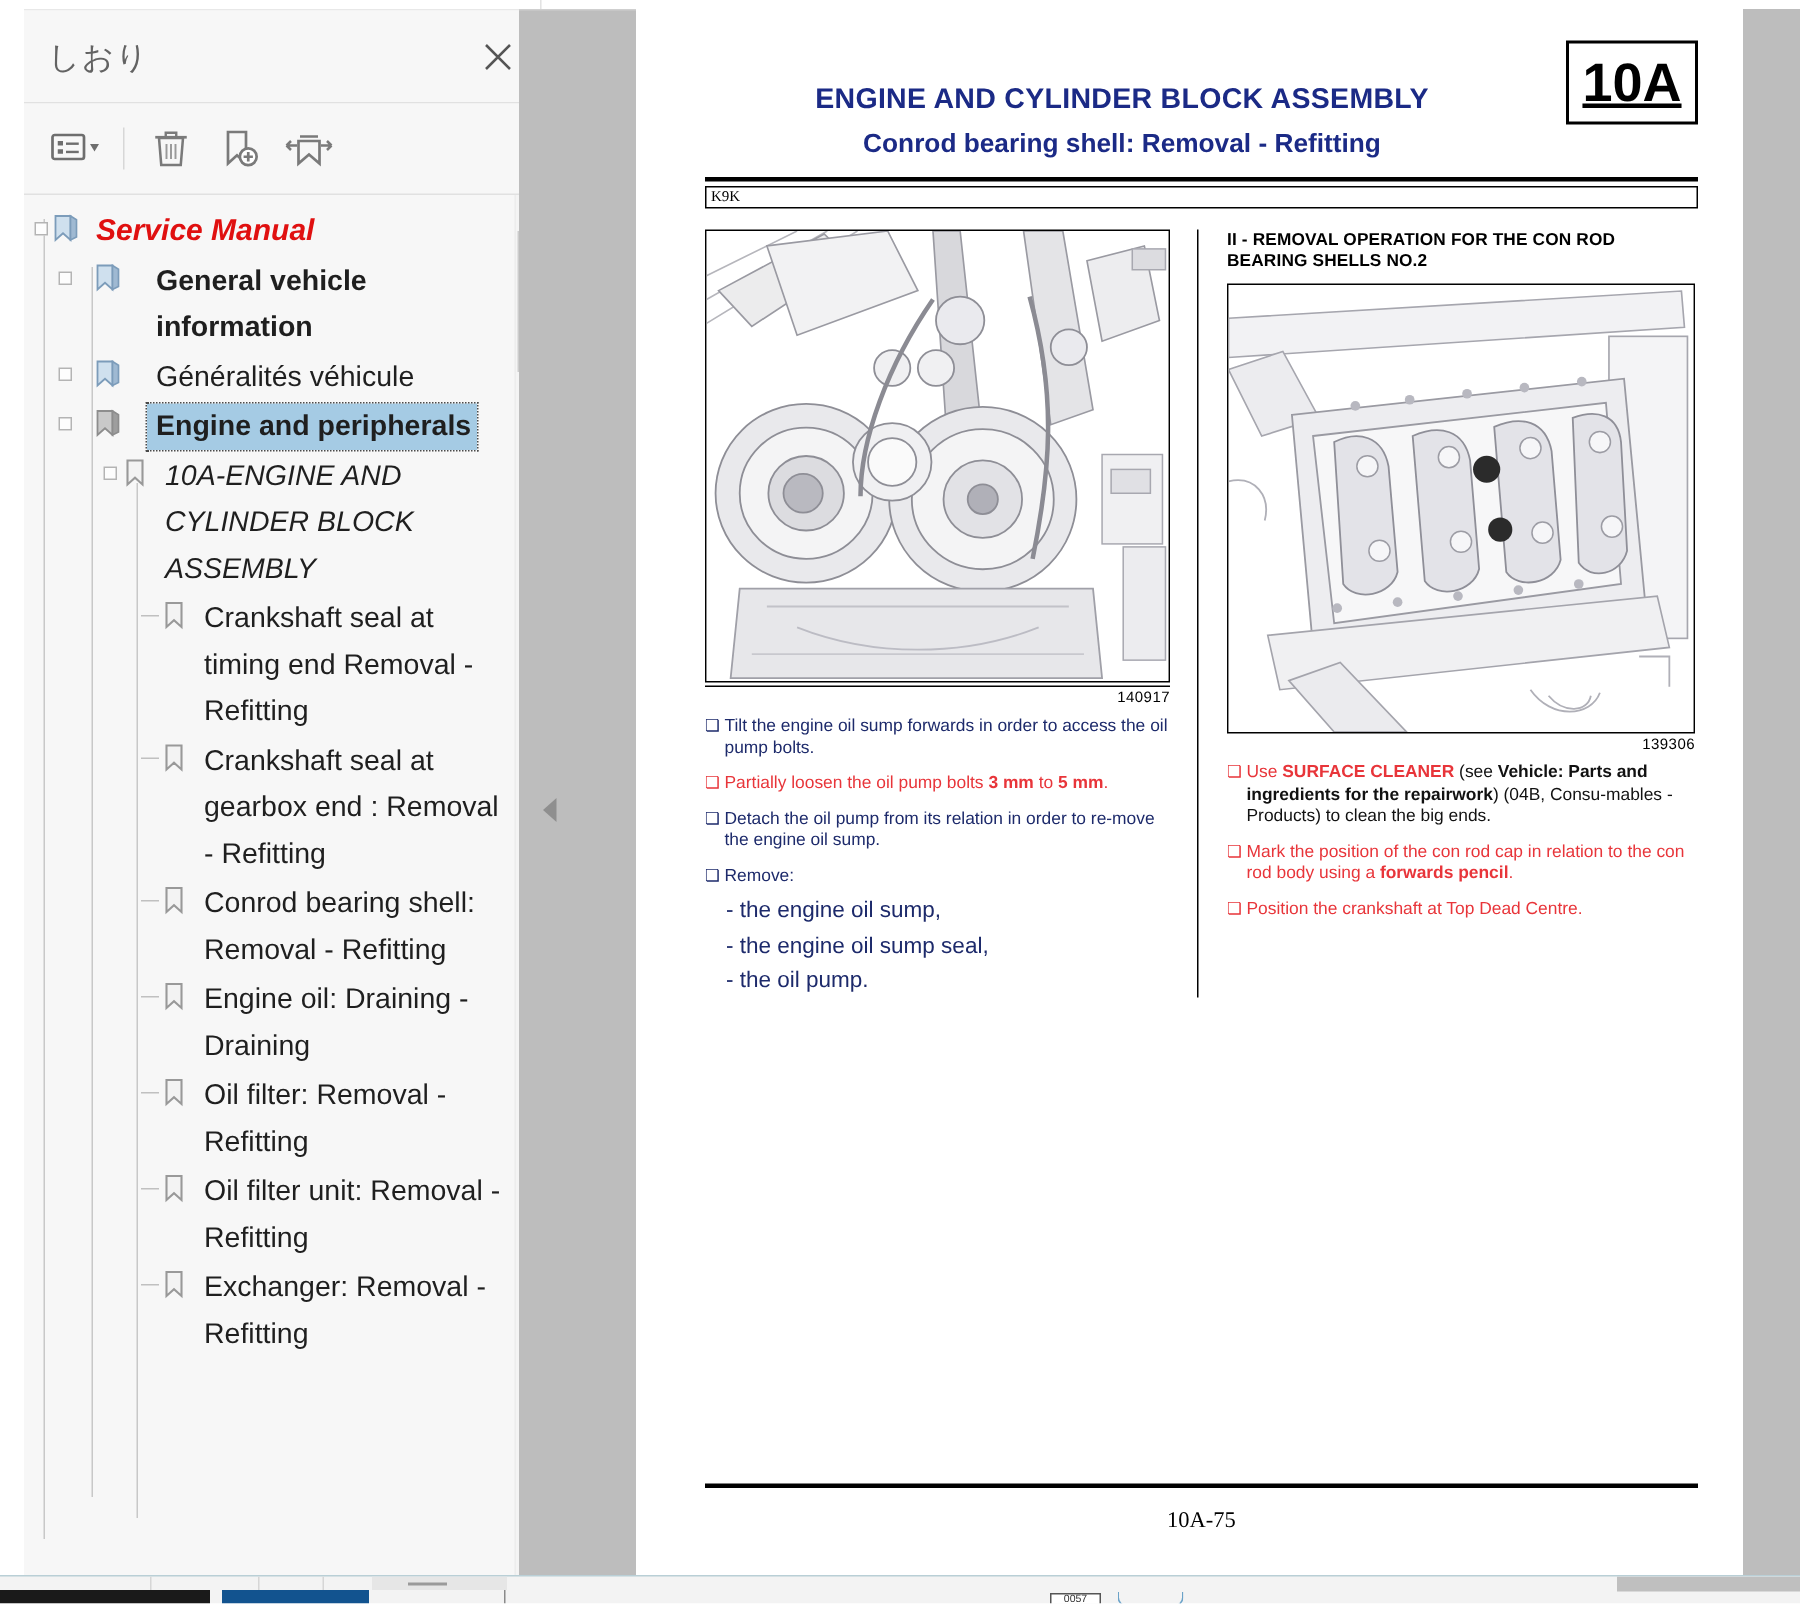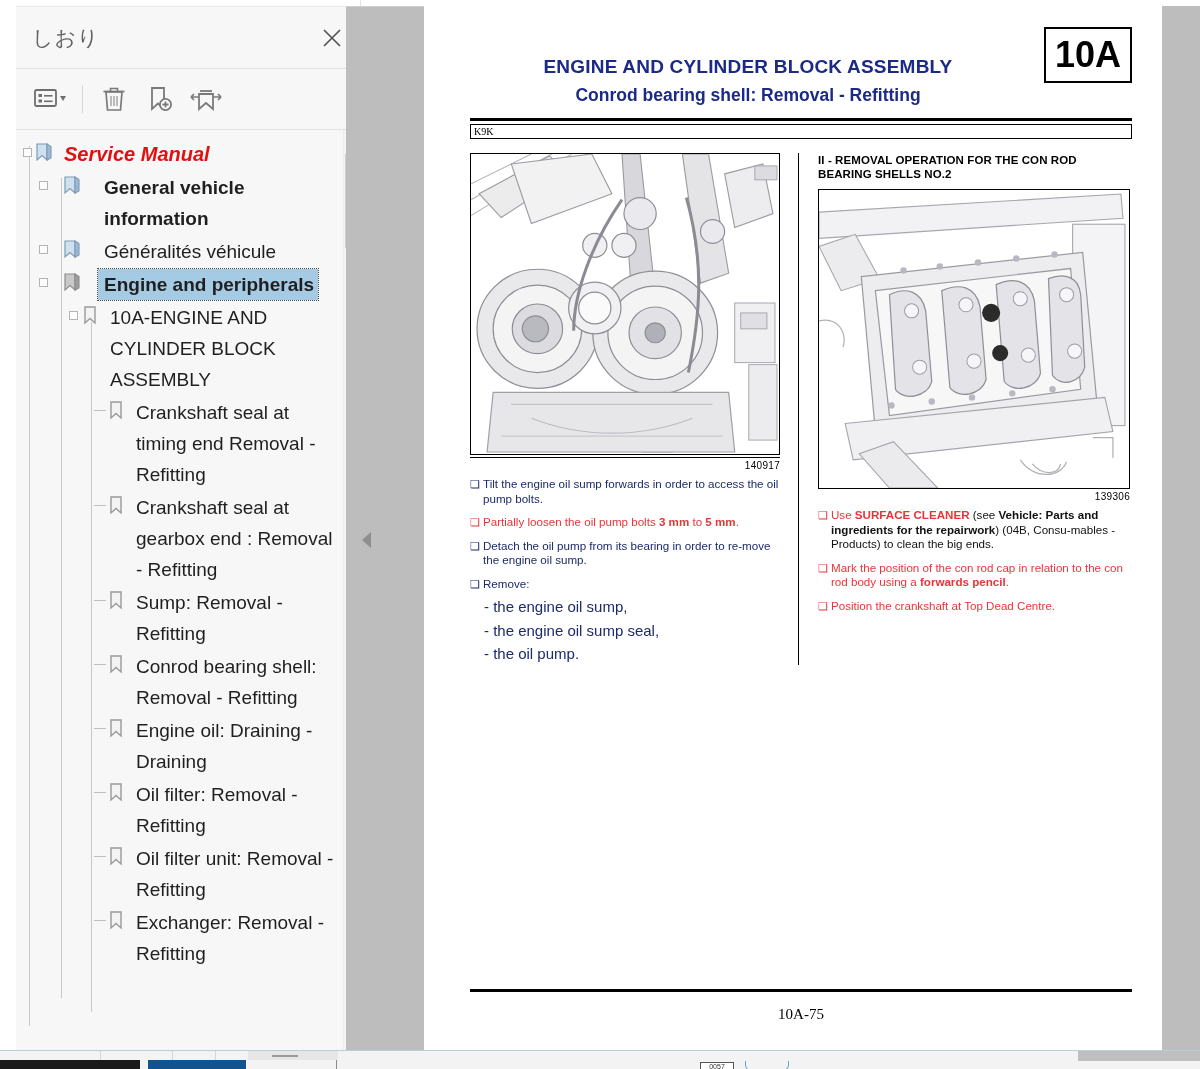--- a/index.html
+++ b/index.html
@@ -105,21 +105,21 @@
   .bm-ico svg { display: block; }
   .node-label {
     font-size: 19px;
     line-height: 31px;
     color: #1f1f1f;
     padding: 0 4px 0 6px;
     font-family: "Liberation Sans", sans-serif;
   }
   .lvl0 { padding-left: 6px; }
   .lvl1 { padding-left: 22px; gap: 12px; }
-  .lvl2 { padding-left: 52px; }
+  .lvl2 { padding-left: 52px; font-style: italic; }
   .lvl3 { padding-left: 78px; }
 
   .is-root .node-label {
     color: #e01010; font-weight: bold; font-style: italic; font-size: 20px;
   }
   .is-bold .node-label { font-weight: bold; }
   .is-selected .node-label {
     background: #a5cbe4;
     outline: 1px dotted #4a4a4a;
   }
@@ -206,20 +206,21 @@
     color: #1b2a86; font-weight: bold; font-size: 17.5px;
     line-height: 24px; margin-top: 4px;
   }
   .chapbox {
     width: 88px; height: 56px;
     border: 2px solid #000;
     display: flex; align-items: center; justify-content: center;
     font-size: 36px; font-weight: bold; color: #000;
     margin-left: 18px; margin-top: 2px;
     font-family: "Liberation Sans", sans-serif;
+    text-decoration: underline;
   }
   .rule-thick {
     height: 3px; background: #000; margin-top: 11px;
   }
   .engine-code {
     margin-top: 3px;
     border: 1px solid #000;
     height: 15px;
     display: flex; align-items: center;
     padding-left: 3px;
@@ -445,29 +446,20 @@
             <div class="node-label">Crankshaft seal at timing end Removal - Refitting</div>
           </div>
           <div class="node lvl3">
             <div class="dash"></div>
             <div class="bm-ico">
               <svg width="22" height="22" viewBox="0 0 22 22">
                 <path d="M5 3 L15 3 L15 19 L10 14.5 L5 19 Z" fill="#f3f3f3" stroke="#999" stroke-width="1.4"></path>
               </svg>
             </div>
             <div class="node-label">Crankshaft seal at gearbox end : Removal - Refitting</div>
-          </div>
-          <div class="node lvl3">
-            <div class="dash"></div>
-            <div class="bm-ico">
-              <svg width="22" height="22" viewBox="0 0 22 22">
-                <path d="M5 3 L15 3 L15 19 L10 14.5 L5 19 Z" fill="#f3f3f3" stroke="#999" stroke-width="1.4"></path>
-              </svg>
-            </div>
-            <div class="node-label">Sump: Removal - Refitting</div>
           </div>
           <div class="node lvl3">
             <div class="dash"></div>
             <div class="bm-ico">
               <svg width="22" height="22" viewBox="0 0 22 22">
                 <path d="M5 3 L15 3 L15 19 L10 14.5 L5 19 Z" fill="#f3f3f3" stroke="#999" stroke-width="1.4"></path>
               </svg>
             </div>
             <div class="node-label">Conrod bearing shell: Removal - Refitting</div>
           </div>
@@ -604,21 +596,21 @@
               <div class="bullet">
                 <span class="bmark navy">❏</span>
                 <span class="btext"><span class="navy">Tilt the engine oil sump forwards in order to access the oil pump bolts.</span></span>
               </div>
               <div class="bullet">
                 <span class="bmark red">❏</span>
                 <span class="btext"><span class="red">Partially loosen the oil pump bolts </span><span class="red b">3 mm</span><span class="red"> to </span><span class="red b">5 mm</span><span class="red">.</span></span>
               </div>
               <div class="bullet">
                 <span class="bmark navy">❏</span>
-                <span class="btext"><span class="navy">Detach the oil pump from its bearing in order to re-move the engine oil sump.</span></span>
+                <span class="btext"><span class="navy">Detach the oil pump from its relation in order to re-move the engine oil sump.</span></span>
               </div>
               <div class="bullet">
                 <span class="bmark navy">❏</span>
                 <span class="btext"><span class="navy">Remove:</span></span>
               </div>
             </div>
           <div>
               <div class="sub-item">- the engine oil sump,</div>
               <div class="sub-item">- the engine oil sump seal,</div>
               <div class="sub-item">- the oil pump.</div>

